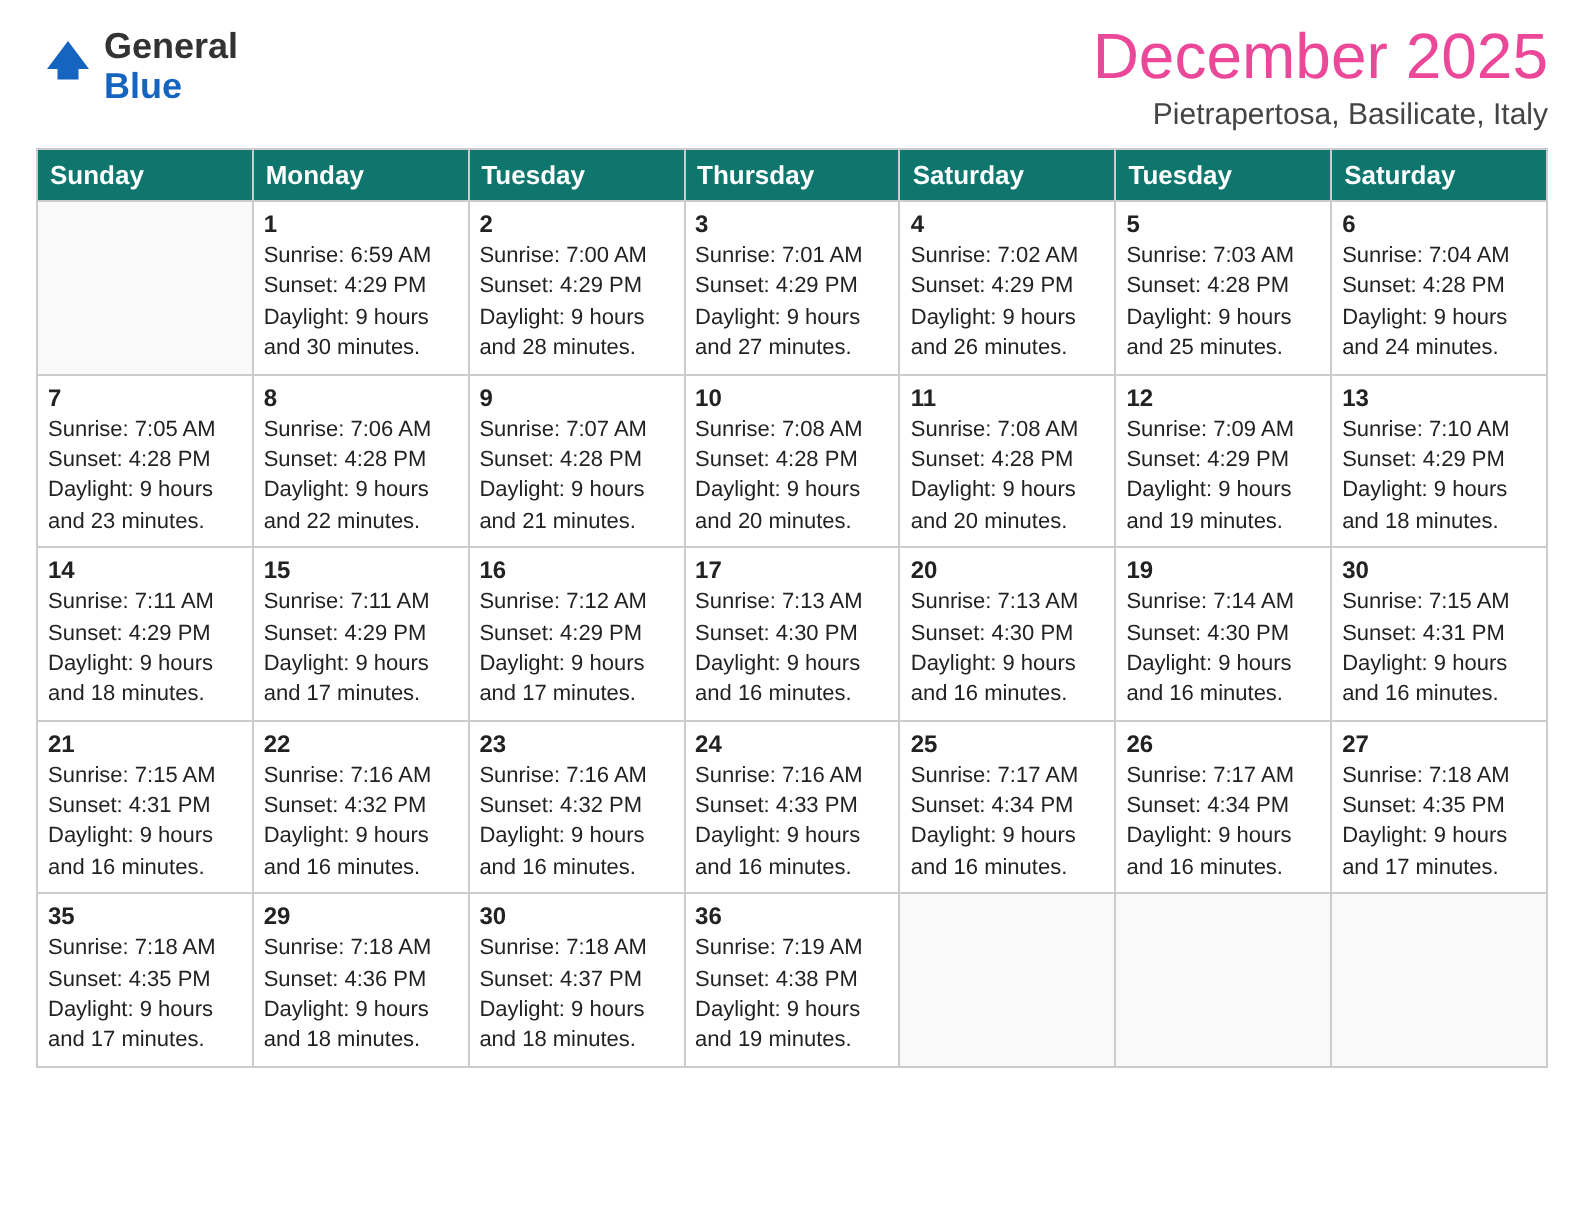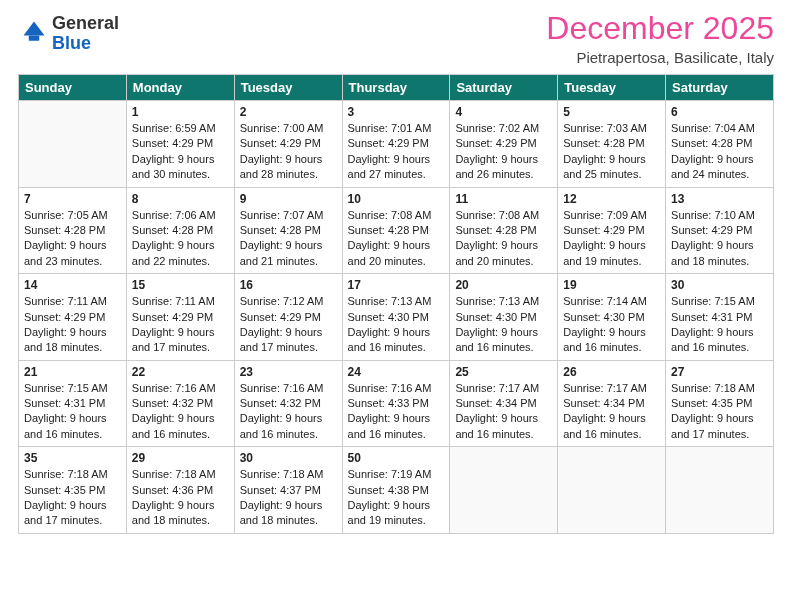--- a/index.html
+++ b/index.html
@@ -190,21 +190,21 @@
           <td><span class="day-number">27</span>
         <span class="day-info">Sunrise: 7:18 AM<br>Sunset: 4:35 PM<br>Daylight: 9 hours and 17 minutes.</span></td>
         </tr>
         <tr>
           <td><span class="day-number">35</span>
         <span class="day-info">Sunrise: 7:18 AM<br>Sunset: 4:35 PM<br>Daylight: 9 hours and 17 minutes.</span></td>
           <td><span class="day-number">29</span>
         <span class="day-info">Sunrise: 7:18 AM<br>Sunset: 4:36 PM<br>Daylight: 9 hours and 18 minutes.</span></td>
           <td><span class="day-number">30</span>
         <span class="day-info">Sunrise: 7:18 AM<br>Sunset: 4:37 PM<br>Daylight: 9 hours and 18 minutes.</span></td>
-          <td><span class="day-number">50</span>
+          <td><span class="day-number">36</span>
         <span class="day-info">Sunrise: 7:19 AM<br>Sunset: 4:38 PM<br>Daylight: 9 hours and 19 minutes.</span></td>
           <td class="empty-cell"></td>
           <td class="empty-cell"></td>
           <td class="empty-cell"></td>
         </tr>
       </tbody>
   </table>
 </div>
 
 </body></html>

